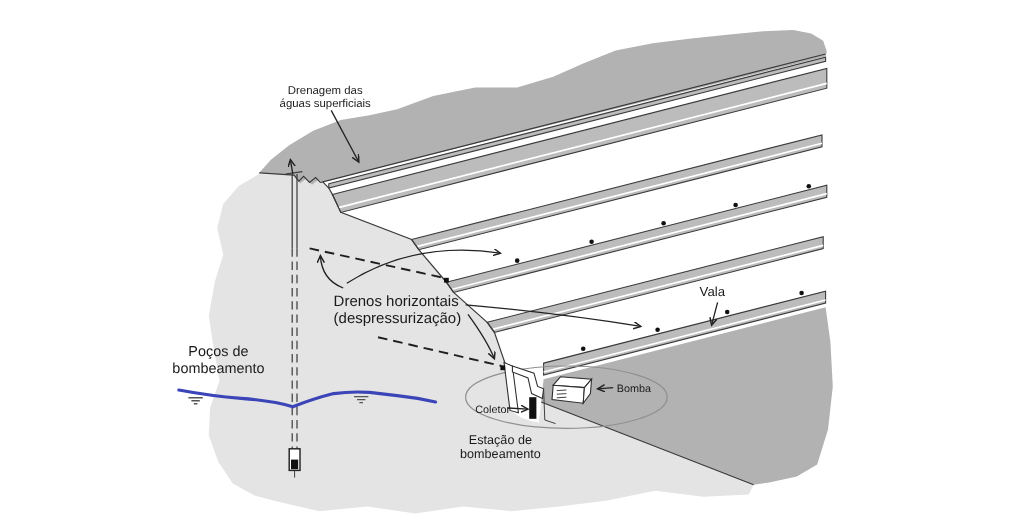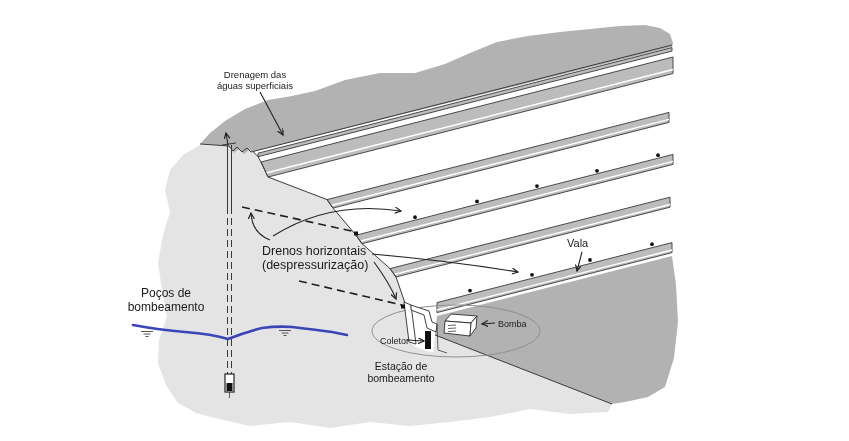--- a/index.html
+++ b/index.html
@@ -1,17 +1,17 @@
 <!DOCTYPE html>
 <html style="--surface: #b2b2b2; --section: #e4e4e4; --floor: #b2b2b2; --strip: #bcbcbc; --outline: #3a3a3a; --water: #3b45b8; --ellipse: #909090; --text: #1a1a1a;"><head>
 <meta charset="utf-8">
 <style>
   html,body{margin:0;padding:0;background:#fff;}
   .canvas{position:relative;width:774px;height:441px;background:#fff;overflow:hidden;
-          font-family:"Liberation Sans", sans-serif;}
+          font-family:"Liberation Sans", sans-serif;margin-left:16px;}
   svg{display:block;}
   .lbl{fill:var(--text,#1a1a1a);font-family:"Liberation Sans",sans-serif;}
   .fill-surface{fill:var(--surface,#b2b2b2);}
   .fill-section{fill:var(--section,#e4e4e4);}
   .fill-floor{fill:var(--floor,#b2b2b2);}
   .fill-strip{fill:var(--strip,#bcbcbc);stroke:var(--outline,#3a3a3a);stroke-width:0.9;}
   .ln{stroke:var(--outline,#3a3a3a);stroke-width:1;fill:none;}
   .ln-thin{stroke:var(--outline,#3a3a3a);stroke-width:0.8;fill:none;}
   .white-ln{stroke:#ffffff;stroke-width:1.4;fill:none;}
   .dash{stroke:#1f1f1f;stroke-width:1.6;fill:none;stroke-dasharray:8 5;}

